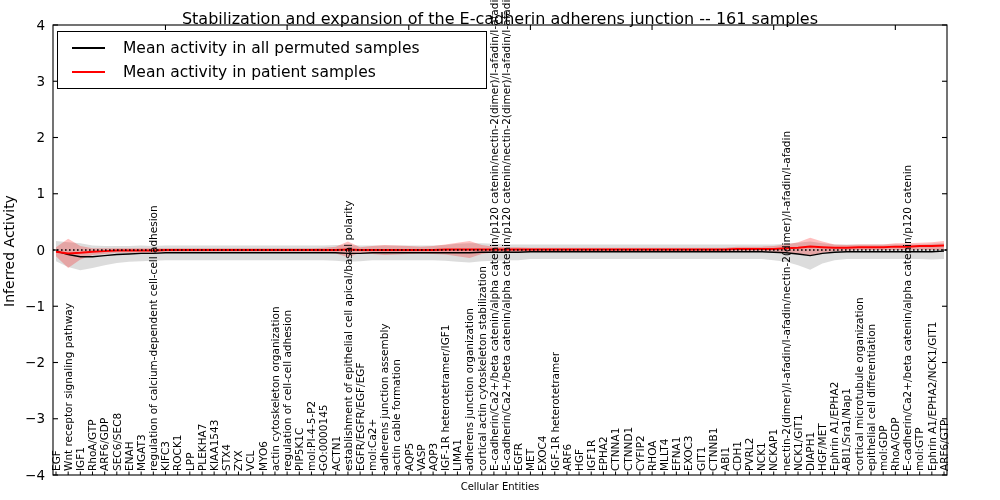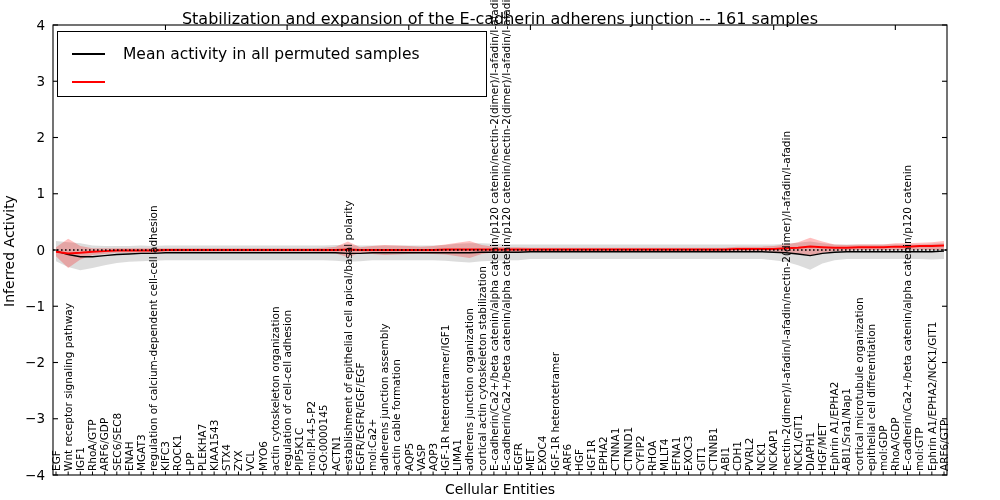--- a/index.html
+++ b/index.html
@@ -6,29 +6,29 @@
   .figure{
     position:relative;width:1000px;height:500px;background:#ffffff;overflow:hidden;
     font-family:"DejaVu Sans","Liberation Sans",sans-serif;color:#000;
   }
   .title{
     position:absolute;left:0;top:9px;width:1000px;text-align:center;
     font-size:16px;z-index:1;
   }
   .xlabel{
     position:absolute;left:0;top:481px;width:1000px;text-align:center;
-    font-size:14px;z-index:3;
+    font-size:10px;z-index:3;
   }
   .ylabel{
     position:absolute;left:-61px;top:243px;width:140px;text-align:center;
     font-size:14px;transform:rotate(-90deg);z-index:3;
   }
   .chart-svg{position:absolute;left:0;top:0;z-index:2;}
   .legend{
-    position:absolute;left:57px;top:31px;width:430px;height:66px;
+    position:absolute;left:57px;top:31px;width:430px;height:58px;
     background:#ffffff;border:1.3px solid #000;z-index:4;
     display:flex;flex-direction:column;justify-content:space-around;
     box-sizing:border-box;padding:4px 0;
   }
   .legend-item{display:flex;align-items:center;gap:18px;padding-left:14px;}
   .legend-swatch{display:inline-block;width:33px;height:0;border-top:2px solid #000;}
   .legend-label{font-size:15.5px;white-space:nowrap;}
 </style>
 </head>
 <body>
@@ -227,18 +227,19 @@
       <text transform="translate(947.8,471) rotate(-90)" font-size="10.5" fill="#000" text-anchor="start">ARF6/GTP</text>
     </svg>
 
   <div class="legend">
     <div class="legend-item">
       <span class="legend-swatch" id="swatch-0" style="border-top-color: rgb(0, 0, 0);"></span>
       <span class="legend-label">Mean activity in all permuted samples</span>
     </div>
     <div class="legend-item">
       <span class="legend-swatch" id="swatch-1" style="border-top-color: rgb(255, 0, 0);"></span>
+      <span class="legend-label">Mean activity in patient samples</span>
     </div>
   </div>
 
   <div class="ylabel">Inferred Activity</div>
   <div class="xlabel">Cellular Entities</div>
 </div>
 
 </body></html>

